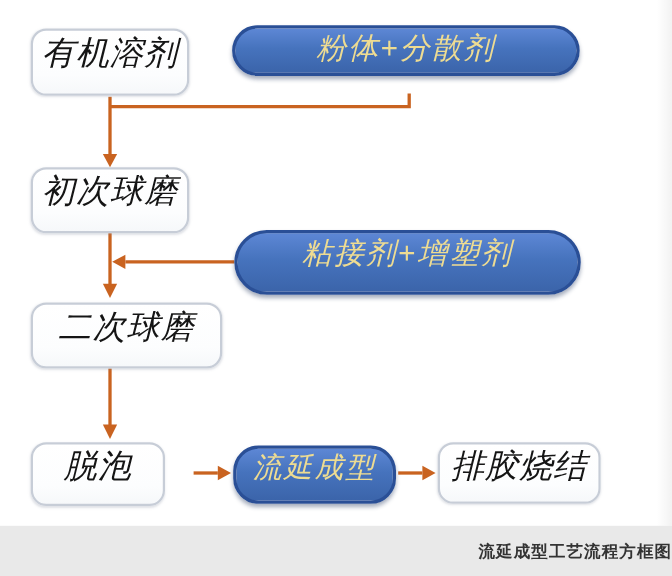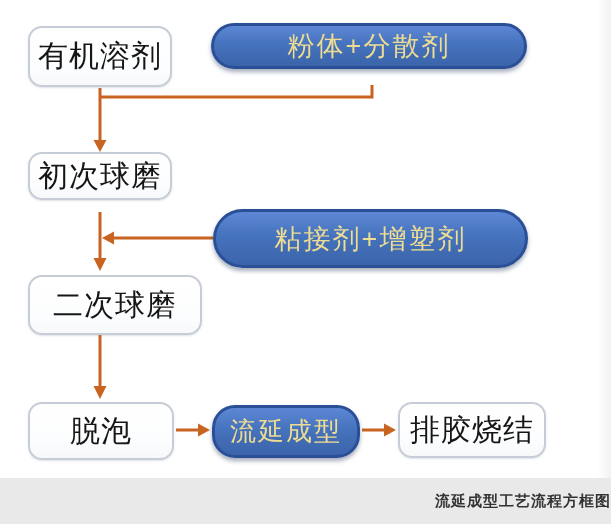--- a/index.html
+++ b/index.html
@@ -10,46 +10,47 @@
     overflow:hidden;
     font-family:"Liberation Sans","DejaVu Sans",sans-serif;
   }
   .connector-layer{position:absolute;left:0;top:0;z-index:1;}
   .edge-shade{
     position:absolute;top:0;right:0;width:14px;height:478px;z-index:0;
     background:linear-gradient(to right,rgba(0,0,0,0),rgba(0,0,0,0.05));
   }
   .node{
     position:absolute;z-index:2;
-    display:flex;align-items:center;justify-content:center;
+    display:flex;justify-content:center;
     box-sizing:border-box;
     white-space:nowrap;
+    font-style:italic;
   }
   .wbox{
     background:linear-gradient(180deg,#ffffff 0%,#fcfdfe 70%,#f6f8fa 100%);
     border:2px solid #c7cdd7;
     border-radius:14px;
     box-shadow:0 1px 2px rgba(130,140,160,0.25);
     color:#151515;
     font-size:30px;
     letter-spacing:1px;
   }
   .pill{
     background:linear-gradient(180deg,#5d87d5 0%,#4673bd 45%,#3b64aa 100%);
     border:3px solid #2a4f96;
     color:#eedc92;
     font-size:27px;
     letter-spacing:2px;
     box-shadow:0 3px 4px rgba(30,50,90,0.40);
   }
   
   .b1{left:28px;top:26px;width:144px;height:61px;}
-  .b2{left:28px;top:152px;width:144px;height:48px;}
+  .b2{left:28px;top:152px;width:144px;height:60px;}
   .b3{left:28px;top:275px;width:174px;height:60px;}
-  .b4{left:28px;top:402px;width:146px;height:58px;}
+  .b4{left:28px;top:402px;width:122px;height:58px;}
   .b5{left:398px;top:402px;width:148px;height:56px;}
   .p1{left:211px;top:23px;width:316px;height:46px;border-radius:32px;}
   .p2{left:213px;top:209px;width:315px;height:59px;border-radius:30px;}
   .p3{left:212px;top:405px;width:148px;height:53px;border-radius:23px;font-size:26px;}
   .caption-bar{
     position:absolute;left:0;top:478px;width:611px;height:46px;z-index:2;
     background:#e9e9e9;
     display:flex;align-items:center;justify-content:flex-end;
   }
   .caption-text{

